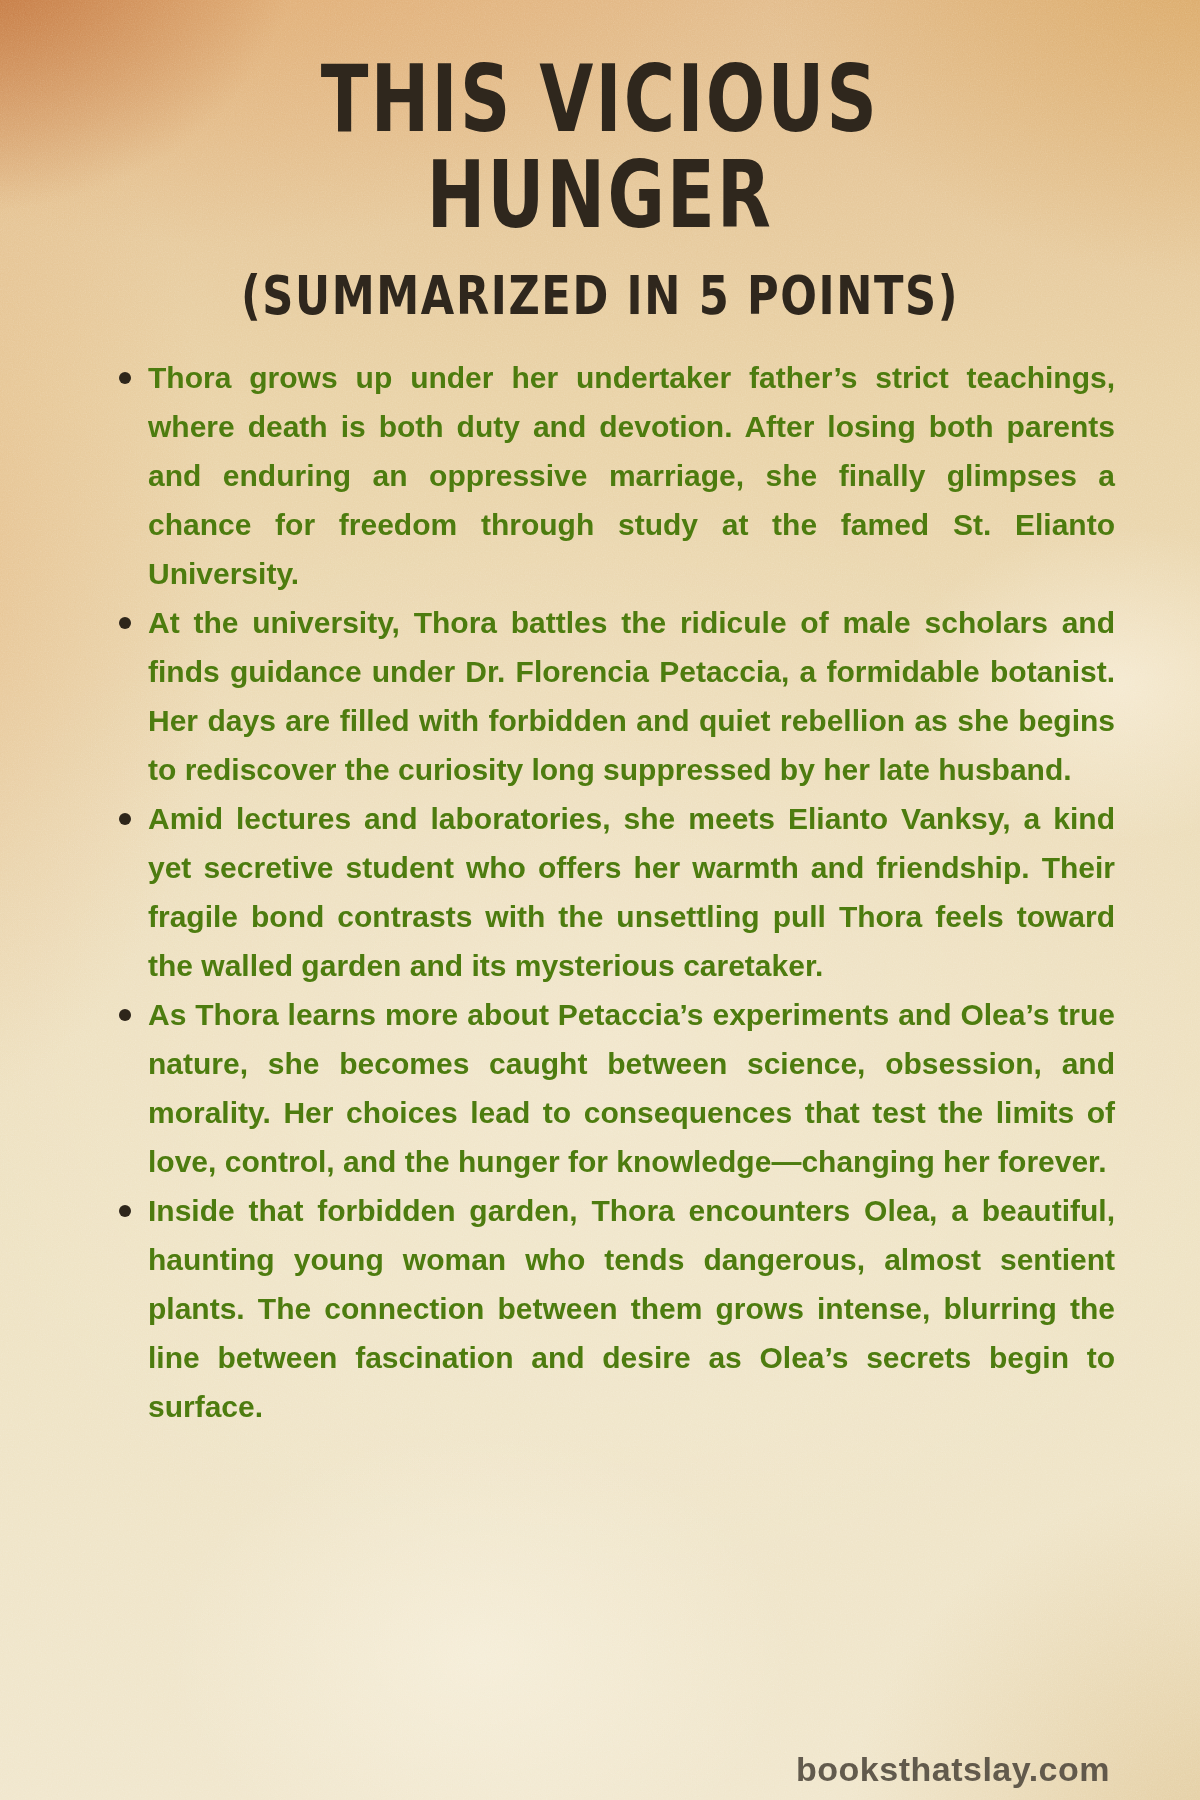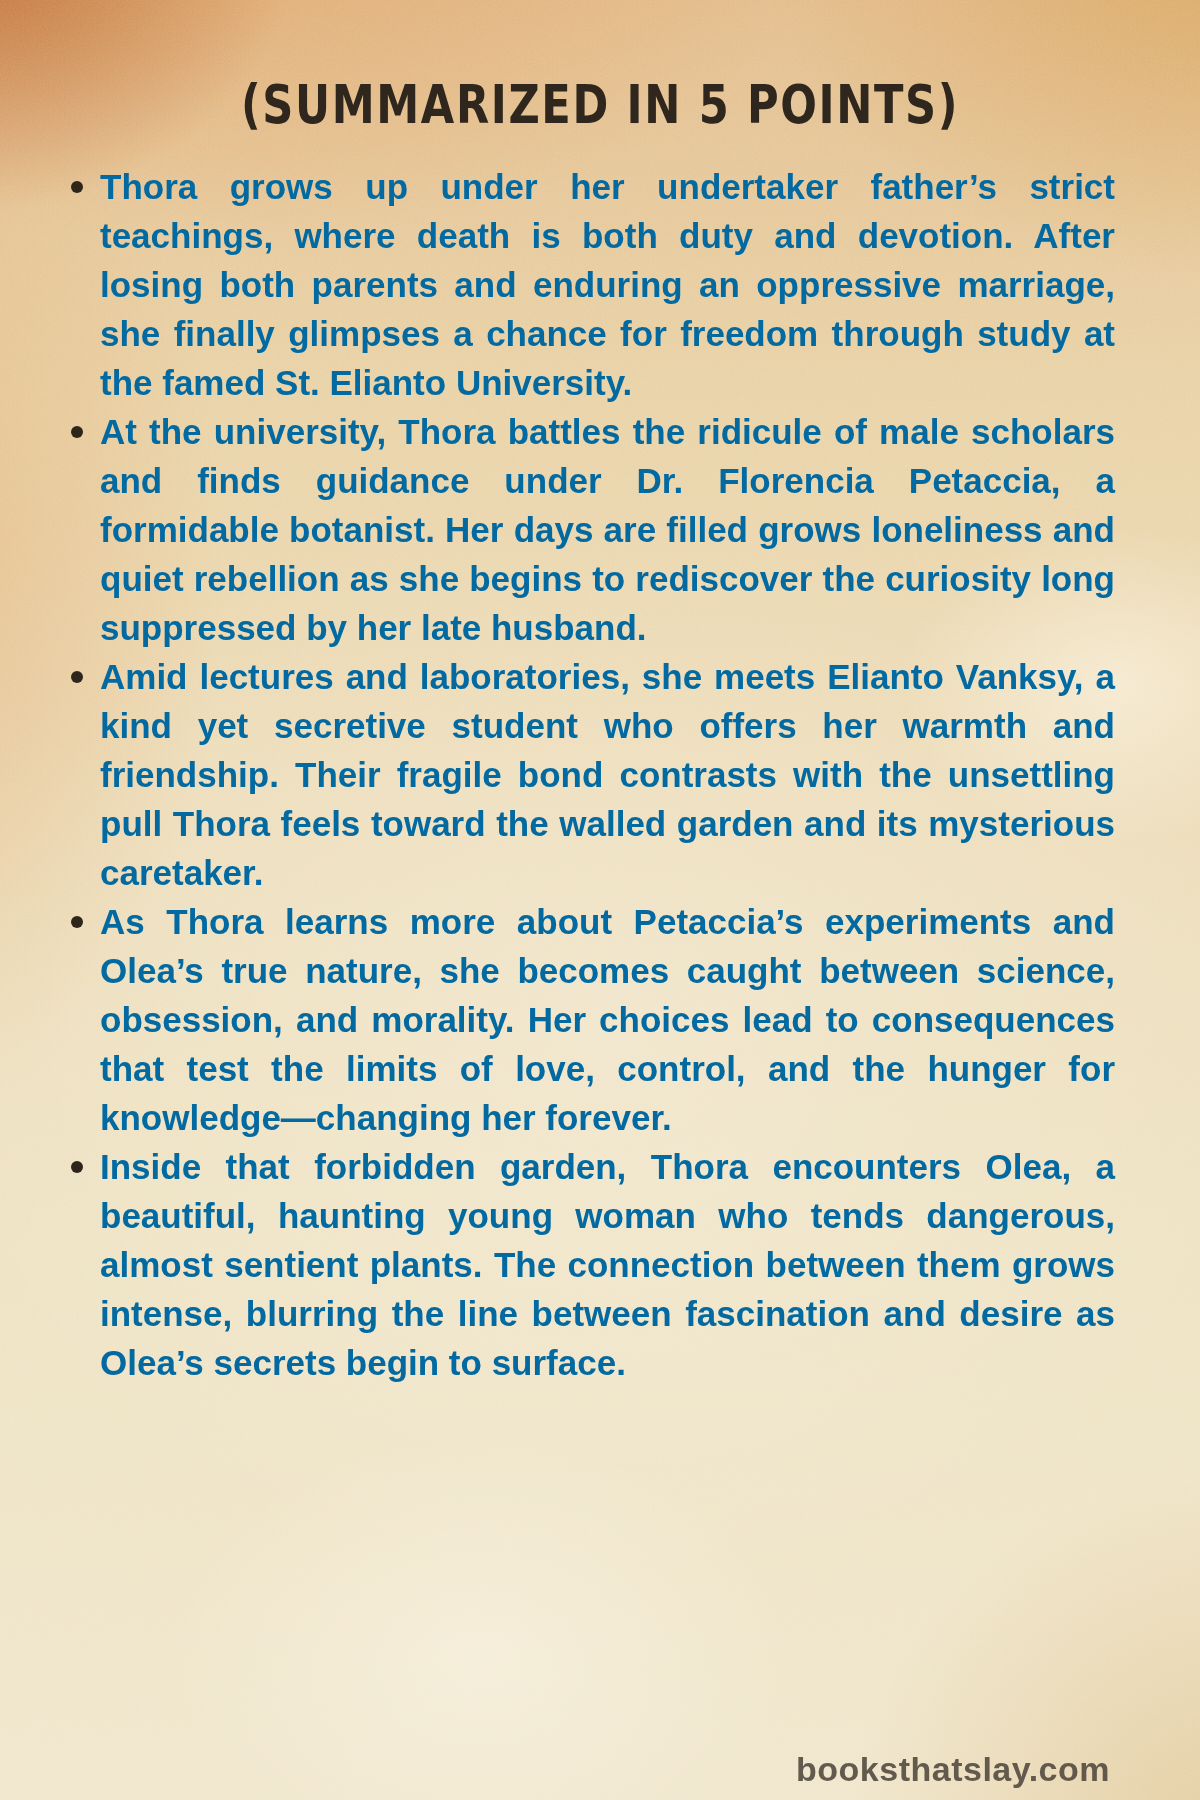--- a/index.html
+++ b/index.html
@@ -74,25 +74,26 @@
     transform-origin: 50% 50%;
     white-space: nowrap;
   }
   .points {
     margin: 30px 0 0 0;
     padding: 0 85px 0 100px;
     list-style: none;
   }
   .points li {
     position: relative;
-    font-size: 35px;
+    font-size: 30px;
     font-weight: bold;
     line-height: 49px;
     text-align: justify;
-    color: #0369a1;
+    color: #4d7c0f;
+    margin-left: 48px;
   }
   .points li .dot {
     position: absolute;
     left: -29px;
     top: 19px;
     width: 12px;
     height: 12px;
     border-radius: 50%;
     background: #2e261b;
   }
@@ -115,27 +116,31 @@
       <filter id="grainFilter" x="0" y="0" width="100%" height="100%">
         <feTurbulence type="fractalNoise" baseFrequency="0.82" numOctaves="2" seed="7" stitchTiles="stitch"></feTurbulence>
         <feColorMatrix type="saturate" values="0"></feColorMatrix>
       </filter>
       <rect width="100%" height="100%" filter="url(#grainFilter)"></rect>
     </svg>
   </div>
 
   <div class="content">
     <header>
+      <h1 class="title">
+        <span class="title-line">THIS VICIOUS</span>
+        <span class="title-line">HUNGER</span>
+      </h1>
       <h2 class="subtitle">(SUMMARIZED IN 5 POINTS)</h2>
     </header>
 
     <main>
       <ul class="points">
         <li><span class="dot"></span><span>Thora grows up under her undertaker father’s strict teachings, where death is both duty and devotion. After losing both parents and enduring an oppressive marriage, she finally glimpses a chance for freedom through study at the famed St. Elianto University.</span></li>
-        <li><span class="dot"></span><span>At the university, Thora battles the ridicule of male scholars and finds guidance under Dr. Florencia Petaccia, a formidable botanist. Her days are filled grows loneliness and quiet rebellion as she begins to rediscover the curiosity long suppressed by her late husband.</span></li>
+        <li><span class="dot"></span><span>At the university, Thora battles the ridicule of male scholars and finds guidance under Dr. Florencia Petaccia, a formidable botanist. Her days are filled with forbidden and quiet rebellion as she begins to rediscover the curiosity long suppressed by her late husband.</span></li>
         <li><span class="dot"></span><span>Amid lectures and laboratories, she meets Elianto Vanksy, a kind yet secretive student who offers her warmth and friendship. Their fragile bond contrasts with the unsettling pull Thora feels toward the walled garden and its mysterious caretaker.</span></li>
         <li><span class="dot"></span><span>As Thora learns more about Petaccia’s experiments and Olea’s true nature, she becomes caught between science, obsession, and morality. Her choices lead to consequences that test the limits of love, control, and the hunger for knowledge—changing her forever.</span></li>
         <li><span class="dot"></span><span>Inside that forbidden garden, Thora encounters Olea, a beautiful, haunting young woman who tends dangerous, almost sentient plants. The connection between them grows intense, blurring the line between fascination and desire as Olea’s secrets begin to surface.</span></li>
       </ul>
     </main>
 
     <footer>
       <div class="watermark">booksthatslay.com</div>
     </footer>
   </div>

